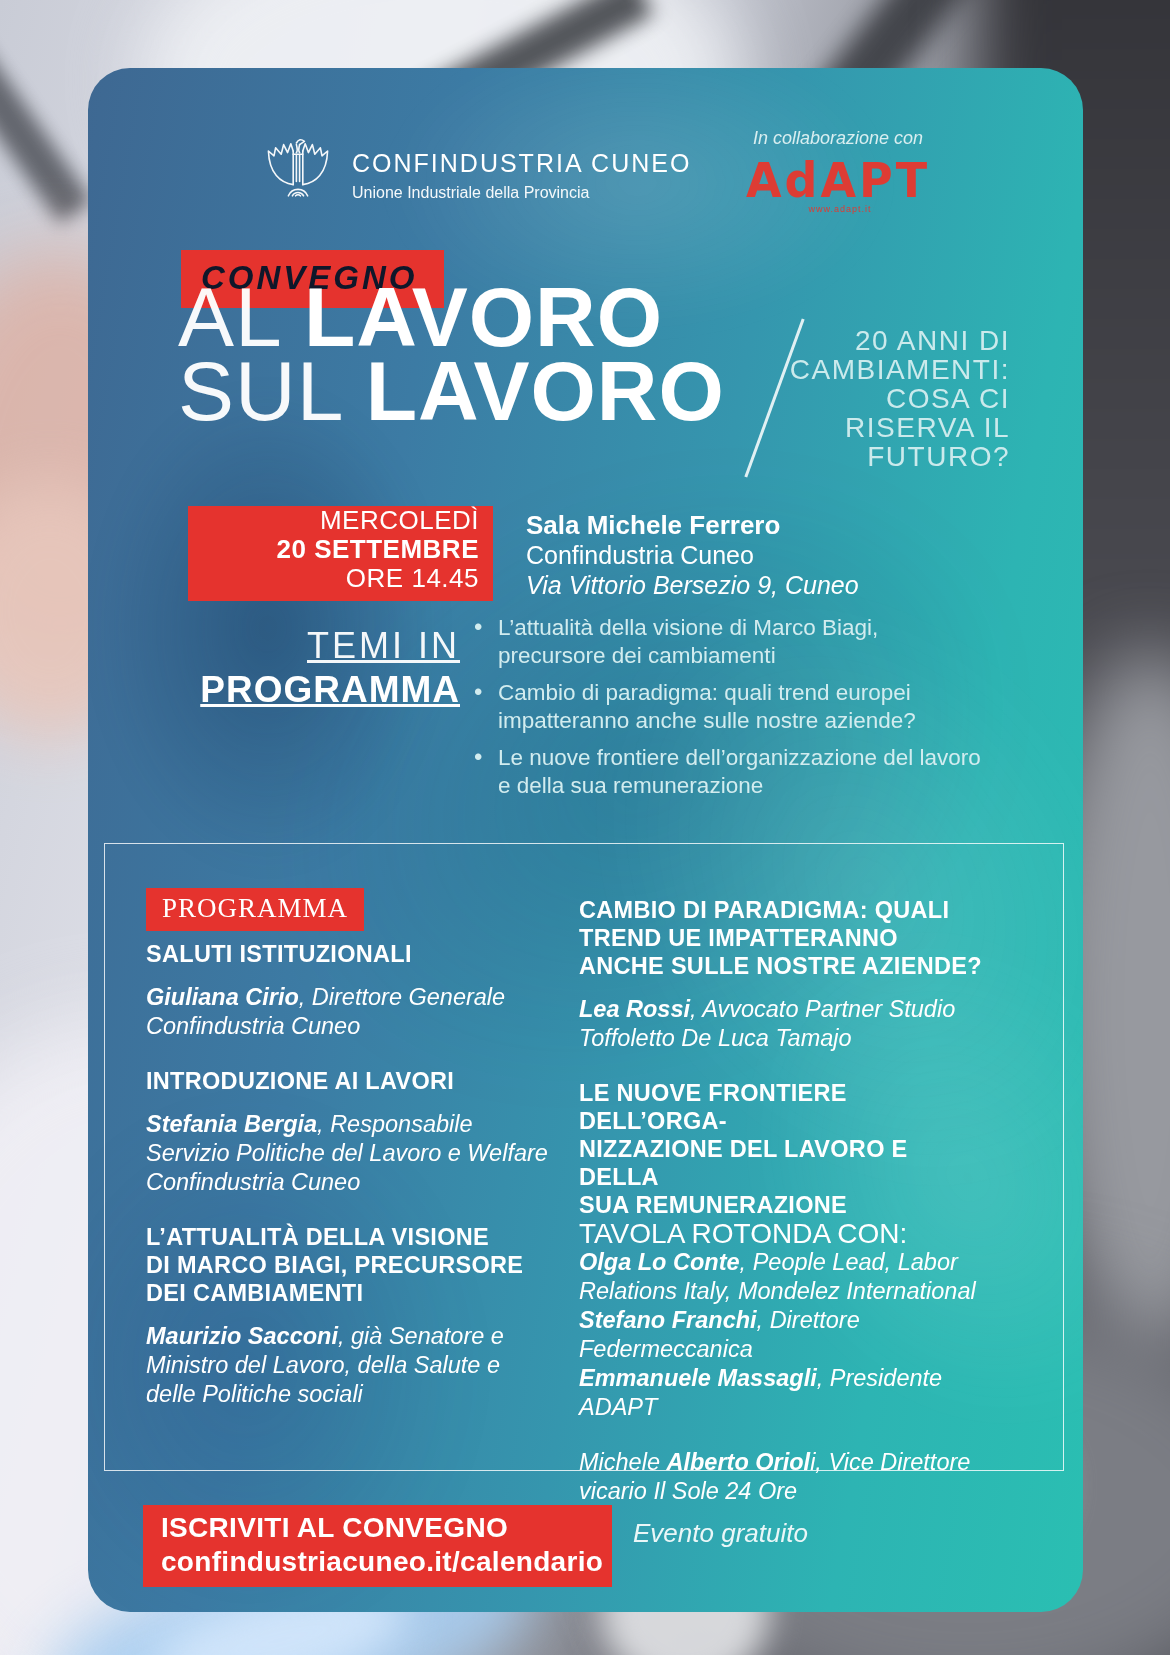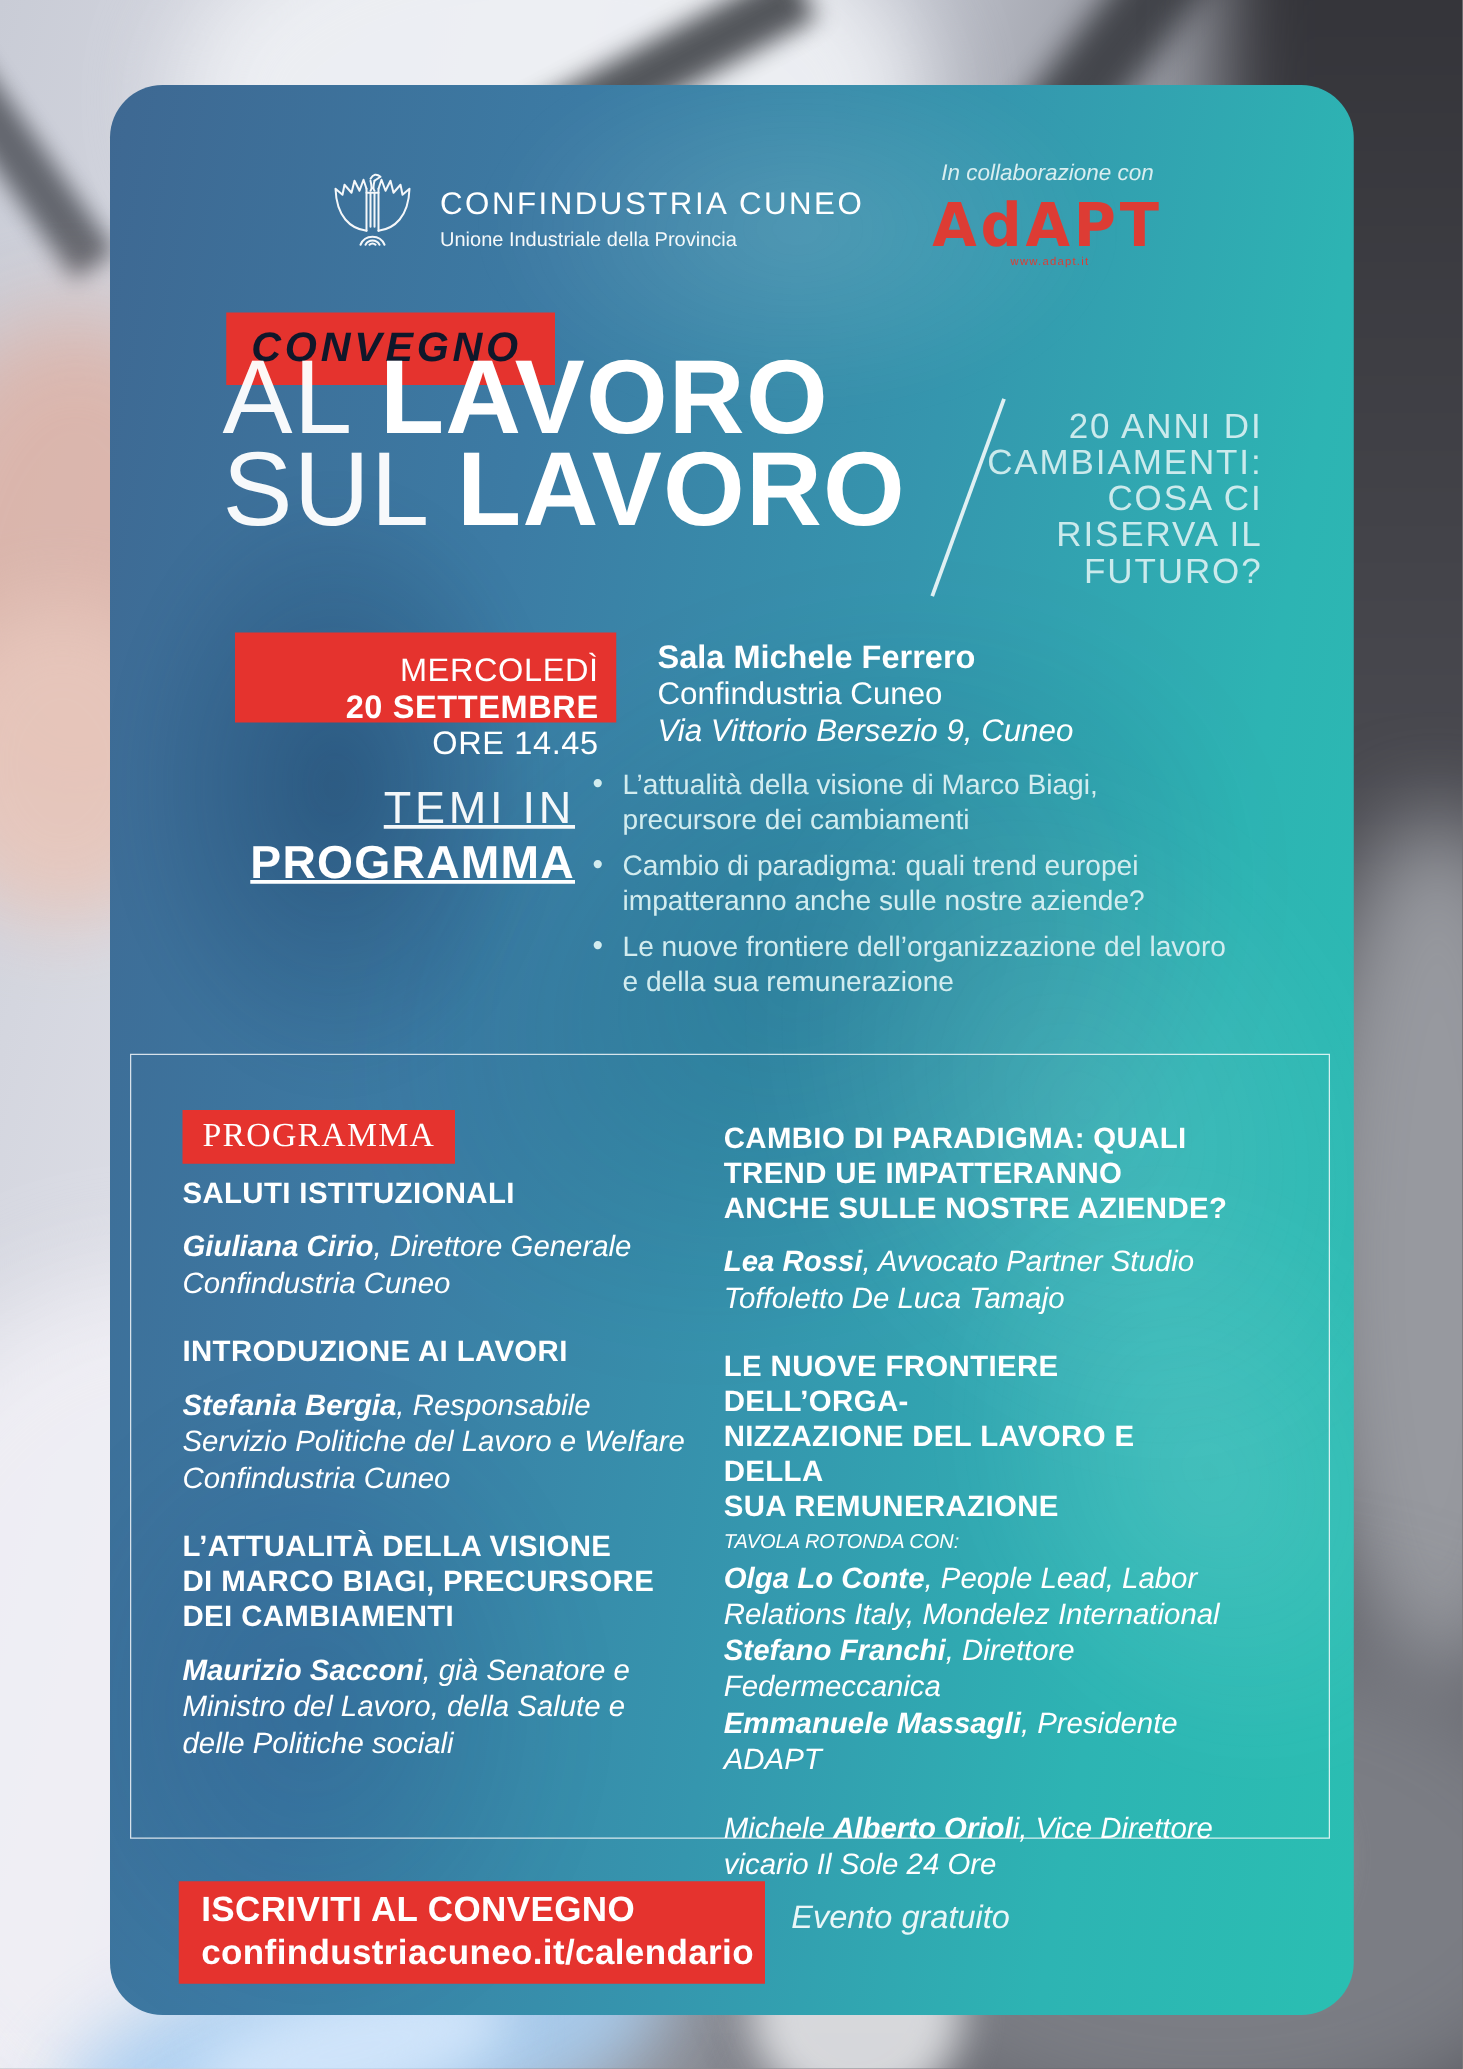--- a/index.html
+++ b/index.html
@@ -61,22 +61,22 @@
   .title .lt{font-weight:400;opacity:.96;}
   .title .bd{font-weight:700;}
   .slash{position:absolute;left:685px;top:246px;width:3px;height:168px;background:rgba(255,255,255,.85);transform:rotate(20deg);}
   .tagline{
     position:absolute;left:622px;top:258px;width:300px;text-align:right;
     font-size:28px;line-height:29px;letter-spacing:1.5px;color:#cbeaec;white-space:pre-line;
   }
 
   
   .datebox{
-    position:absolute;left:100px;top:438px;width:305px;height:72px;background:#e5332e;
-    text-align:right;padding:16px 14px 0 0;box-sizing:border-box;font-size:26px;line-height:29px;letter-spacing:.5px;
+    position:absolute;left:100px;top:438px;width:305px;height:95px;background:#e5332e;
+    text-align:right;padding:0 14px 0 0;box-sizing:border-box;font-size:26px;line-height:29px;letter-spacing:.5px;
   }
   .datebox .d2{font-weight:700;}
   .venue{position:absolute;left:438px;top:442px;font-size:25px;line-height:30px;}
   .venue .v1{font-weight:700;font-size:26px;}
   .venue .v3{font-style:italic;}
 
   
   .temi-head{position:absolute;left:80px;top:556px;width:292px;text-align:right;line-height:44px;text-decoration:underline;}
   .temi-head .t1{font-size:36px;font-weight:300;letter-spacing:3px;opacity:.95;}
   .temi-head .t2{font-size:37px;font-weight:700;letter-spacing:1px;}
@@ -90,21 +90,21 @@
   .badge-programma{
     position:absolute;left:41px;top:44px;background:#e5332e;color:#fff;
     font-family:"Liberation Serif",serif;font-size:27px;letter-spacing:1px;padding:5px 16px 7px 16px;
   }
   .col-left{position:absolute;left:41px;top:96px;width:402px;}
   .col-right{position:absolute;left:474px;top:52px;width:410px;}
   .entry{margin-bottom:26px;}
   .entry-title{font-weight:700;font-size:23.5px;line-height:28px;letter-spacing:.3px;white-space:pre-line;}
   .entry-body{font-style:italic;font-size:23.5px;line-height:29px;margin-top:15px;}
   .entry-body b{font-weight:700;}
-  .rt-label{font-style:italic;font-size:16px;line-height:29px;}
+  .rt-label{font-size:28px;line-height:29px;}
   .speaker-line{font-style:italic;font-size:23.5px;line-height:29px;}
   .speaker-line b{font-weight:700;}
   .coordinator{margin-top:26px;font-style:italic;font-size:23.5px;line-height:29px;}
   .coordinator b{font-weight:700;}
 
   
   .cta{
     position:absolute;left:55px;top:1437px;width:469px;height:82px;background:#e5332e;box-sizing:border-box;
     padding:6px 0 0 18px;font-size:28px;font-weight:700;line-height:34px;letter-spacing:.3px;cursor:pointer;
   }

